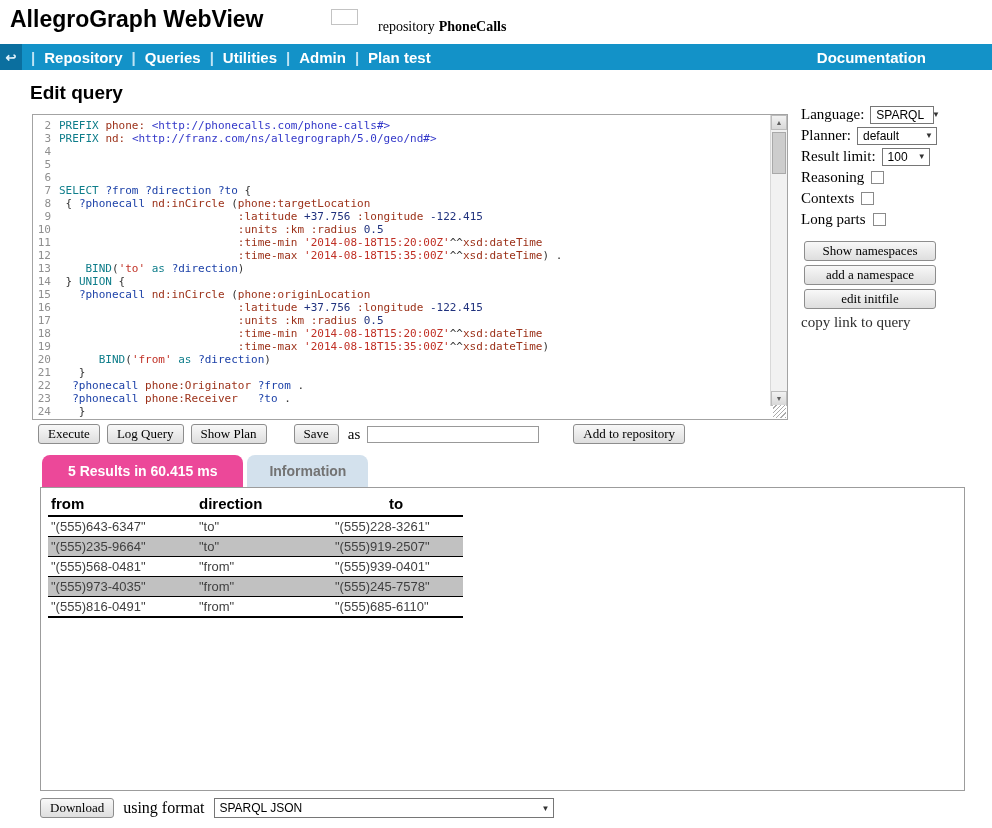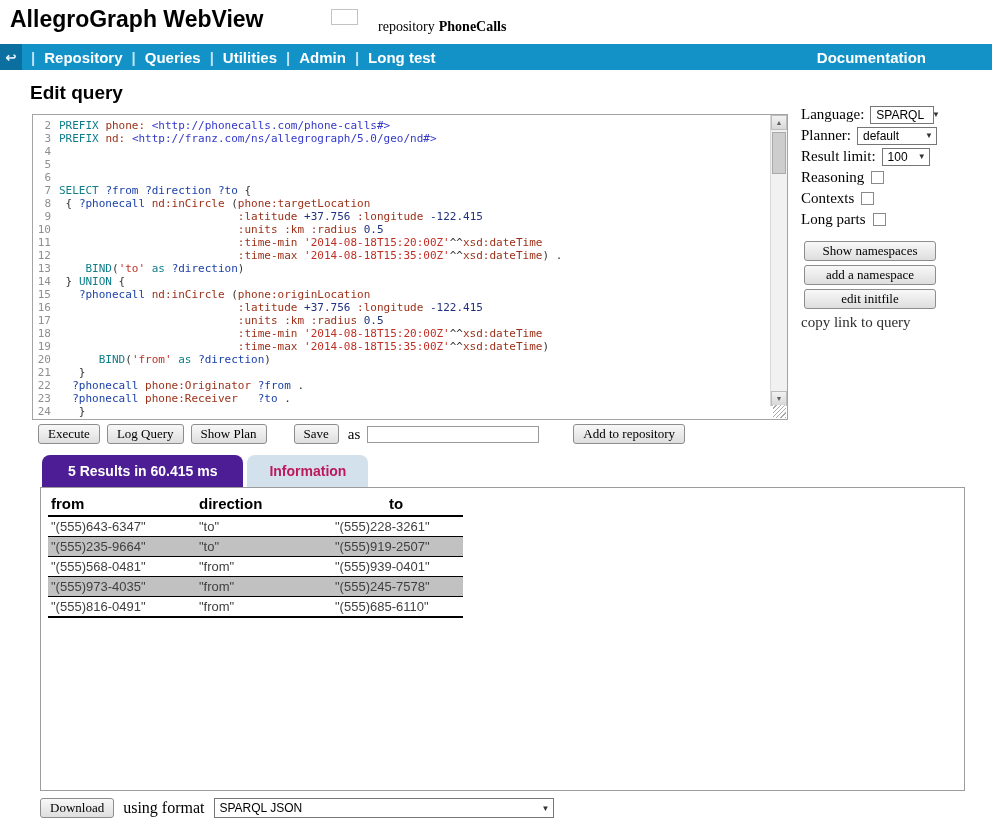--- a/index.html
+++ b/index.html
@@ -48,22 +48,22 @@
   .actions { position:absolute; left:38px; top:424px; display:flex; align-items:center; }
   .actions .btn + .btn { margin-left:7px; }
   .btn-save { margin-left:27px !important; }
   .as-label { margin:0 7px 0 9px; font:15px "Liberation Serif",serif; }
   .save-name { width:172px; height:17px; border:1px solid #999; font:12px "Liberation Sans",sans-serif; padding:0 3px; }
   .btn-addrepo { margin-left:34px !important; }
 
   
   .tabs { position:absolute; left:42px; top:455px; display:flex; align-items:flex-end; }
   .tab { font:bold 14px "Liberation Sans",sans-serif; padding:8px 18px; border-radius:8px 8px 0 0; cursor:pointer; white-space:nowrap; }
-  .tab.active { background:#4c1d95; color:#fff; padding:8px 26px; }
-  .tab.inactive { background:#d3e1ed; color:#be185d; margin-left:4px; padding:8px 22px; }
+  .tab.active { background:#ec4899; color:#fff; padding:8px 26px; }
+  .tab.inactive { background:#d3e1ed; color:#737373; margin-left:4px; padding:8px 22px; }
 
   
   .panel { position:absolute; left:40px; top:487px; width:925px; height:304px; border:1px solid #9c9c9c; background:#fff; }
   .results-table { margin:5px 0 0 7px; border-collapse:collapse; }
   .results-table th { font:bold 15px "Liberation Sans",sans-serif; color:#000; text-align:left; border-bottom:2px solid #000; padding:2px 6px 3px 3px; }
   .results-table th:nth-child(1){ width:148px; } .results-table th:nth-child(2){ width:136px; } .results-table th:nth-child(3){ width:131px;text-align:center; }
   .results-table td { font:13px "Liberation Sans",sans-serif; color:#3f3f3f; padding:2px 6px 2px 3px; border-bottom:1px solid #000; }
   .results-table tbody tr:last-child td { border-bottom:2px solid #000; }
   tr.striped { background:#c1c1c1; }
 
@@ -96,21 +96,21 @@
   <span class="nav-home">↩</span>
   <span class="nav-sep">|</span>
   <span class="nav-item">Repository</span>
   <span class="nav-sep">|</span>
   <span class="nav-item">Queries</span>
   <span class="nav-sep">|</span>
   <span class="nav-item">Utilities</span>
   <span class="nav-sep">|</span>
   <span class="nav-item">Admin</span>
   <span class="nav-sep">|</span>
-  <span class="nav-item">Long test</span>
+  <span class="nav-item">Plan test</span>
   <span class="nav-right">Documentation</span>
 </div>
 
 <div class="page-title">Edit query</div>
 
 <div class="editor">
   <div class="code-area">
       <div class="code-line">
         <span class="ln">2</span>
         <span class="code"><span class="tk-k">PREFIX</span><span class="tk-t"> </span><span class="tk-p">phone:</span><span class="tk-t"> </span><span class="tk-u">&lt;http://phonecalls.com/phone-calls#&gt;</span></span>

